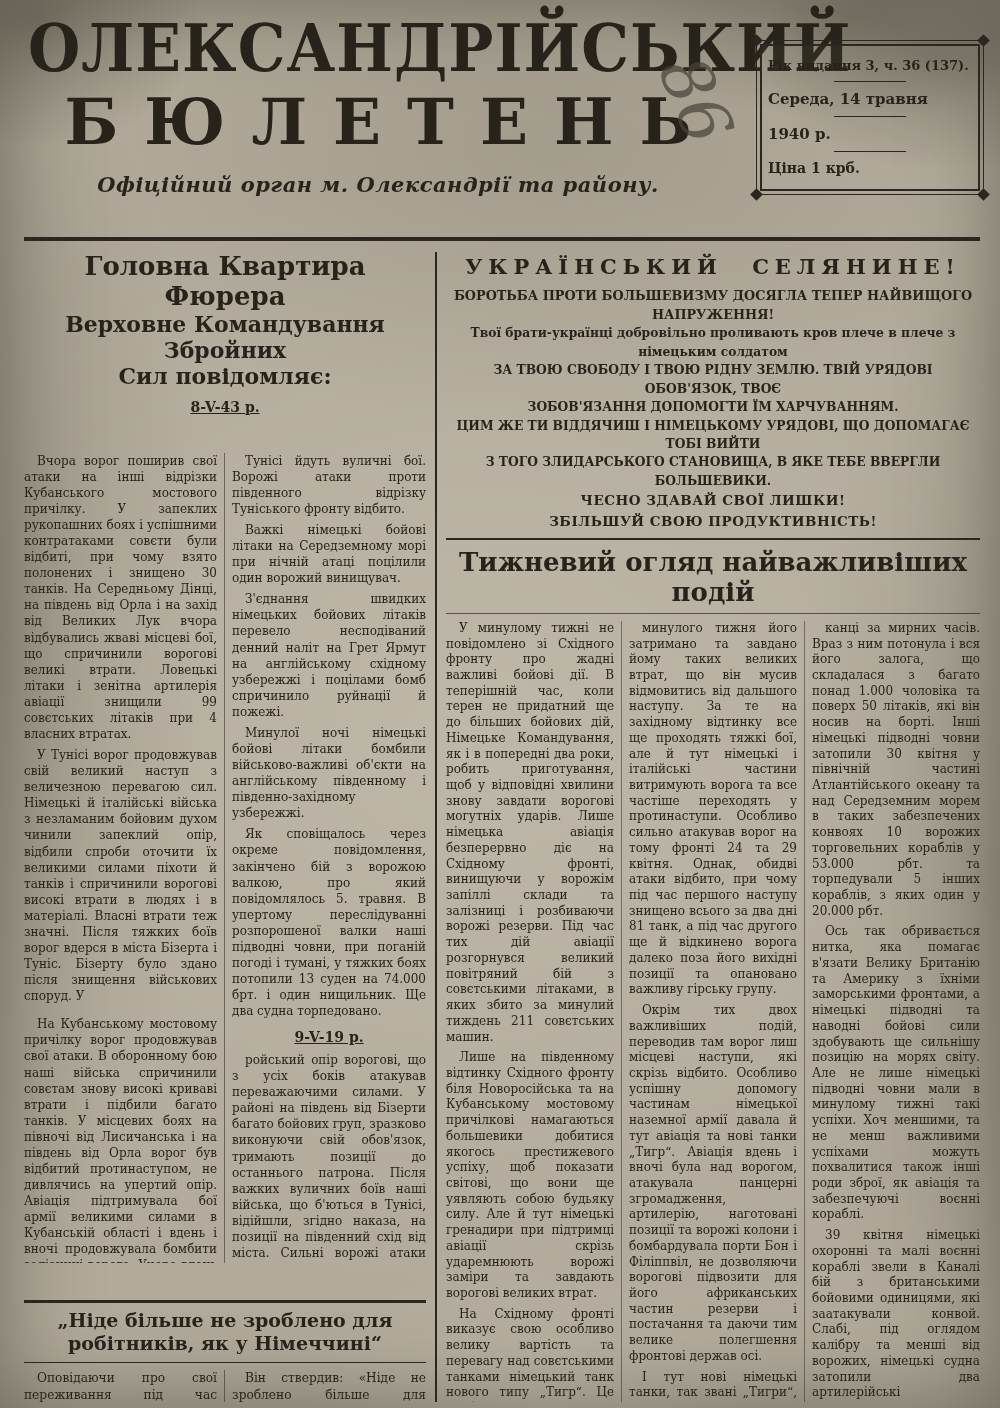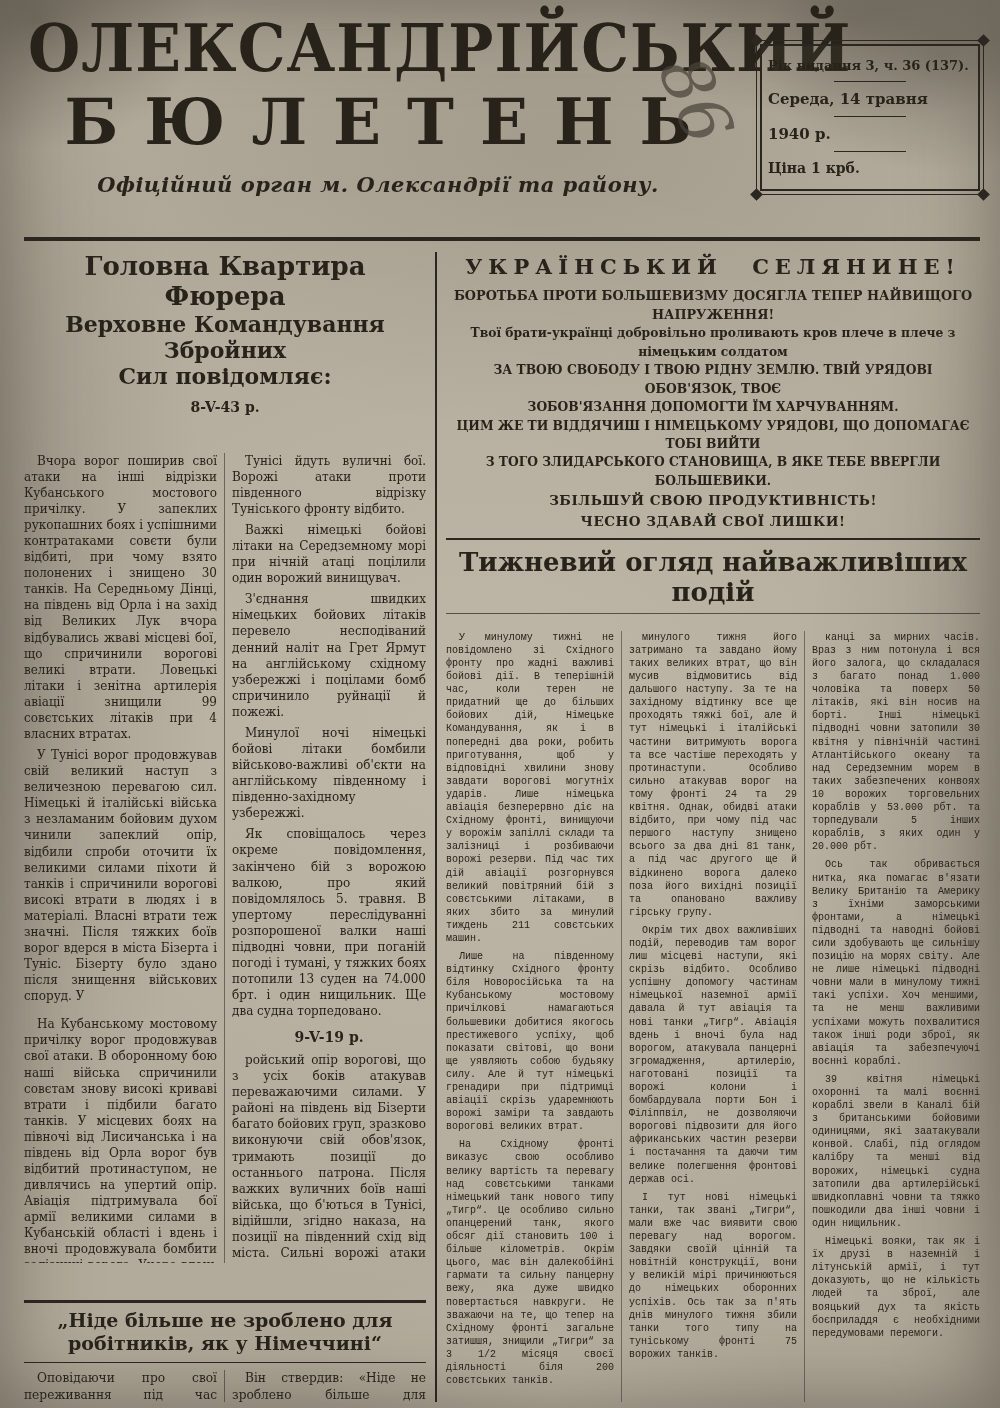--- a/index.html
+++ b/index.html
@@ -47,21 +47,21 @@
 
   
   .content{position:absolute;top:252px;left:24px;right:20px;height:1150px;display:flex;}
   .left-section{width:402px;flex:none;display:flex;flex-direction:column;gap:31px;}
   .right-section{flex:1;margin-left:9px;border-left:2px solid #2b2620;padding-left:9px;display:flex;flex-direction:column;min-width:0;}
 
   
   .okw-head{text-align:center;}
   .okw-h1{font-size:26px;font-weight:700;line-height:1.15;}
   .okw-h2{font-size:22px;font-weight:700;line-height:1.18;}
-  .okw-date{font-size:14px;font-weight:700;text-align:center;margin:9px 0 5px;}
+  .okw-date{font-size:14px;font-weight:700;text-align:center;margin:9px 0 5px;text-decoration:underline;}
   .okw-cols{display:flex;height:810px;overflow:hidden;margin-top:2px;font-size:12px;line-height:1.34;}
   .colL{width:50%;box-sizing:border-box;padding-right:7px;border-right:1px solid rgba(43,38,32,0.55);}
   .colR{width:50%;box-sizing:border-box;padding-left:7px;}
   .part2{margin-top:12px;}
   .page p{margin:0 0 5px;text-indent:13px;text-align:justify;hyphens:auto;}
 
   
   .workers{border-top:3px solid #2b2620;margin-top:6px;padding-top:6px;flex:1;display:flex;flex-direction:column;min-height:0;}
   .workers-title{font-size:19px;font-weight:700;text-align:center;line-height:1.25;padding:0 12px 6px;border-bottom:1px solid #2b2620;}
   .workers-cols{display:flex;margin-top:7px;font-size:12.2px;line-height:1.38;overflow:hidden;flex:1;}
@@ -69,21 +69,21 @@
   
   .appeal{text-align:center;padding:2px 2px 7px;}
   .appeal-title{font-size:21px;font-weight:700;letter-spacing:6px;word-spacing:16px;margin-bottom:7px;}
   .ap{font-weight:700;font-size:12.3px;line-height:1.5;}
   .ap.l-big{font-size:12.8px;}
   .ap.l-end{font-size:13.5px;letter-spacing:0.5px;}
 
   
   .review{border-top:2px solid #2b2620;flex:1;display:flex;flex-direction:column;min-height:0;}
   .review-title{font-size:26px;font-weight:700;text-align:center;padding:7px 0 6px;border-bottom:1px solid rgba(43,38,32,0.7);}
-  .review-cols{display:flex;flex:1;margin-top:17px;font-size:10px;line-height:1.31;overflow:hidden;min-height:0;font-family:Liberation Mono, monospace;}
+  .review-cols{display:flex;flex:1;margin-top:7px;font-size:12px;line-height:1.31;overflow:hidden;min-height:0;}
   .review-cols .col{flex:1;box-sizing:border-box;padding:0 7px;min-width:0;}
   .review-cols .c1{padding-left:0;border-right:1px solid rgba(43,38,32,0.5);}
   .review-cols .c2{border-right:1px solid rgba(43,38,32,0.5);}
   .review-cols .c3{padding-right:0;}
 </style>
 </head>
 <body>
 
 <div class="page">
 
@@ -164,22 +164,22 @@
 
     <div class="right-section">
       <div class="appeal">
         <div class="appeal-title">УКРАЇНСЬКИЙ СЕЛЯНИНЕ!</div>
         <div class="ap l-big">БОРОТЬБА ПРОТИ БОЛЬШЕВИЗМУ ДОСЯГЛА ТЕПЕР НАЙВИЩОГО НАПРУЖЕННЯ!</div>
         <div class="ap">Твої брати-українці добровільно проливають кров плече в плече з німецьким солдатом</div>
         <div class="ap">ЗА ТВОЮ СВОБОДУ І ТВОЮ РІДНУ ЗЕМЛЮ. ТВІЙ УРЯДОВІ ОБОВ'ЯЗОК, ТВОЄ</div>
         <div class="ap">ЗОБОВ'ЯЗАННЯ ДОПОМОГТИ ЇМ ХАРЧУВАННЯМ.</div>
         <div class="ap">ЦИМ ЖЕ ТИ ВІДДЯЧИШ І НІМЕЦЬКОМУ УРЯДОВІ, ЩО ДОПОМАГАЄ ТОБІ ВИЙТИ</div>
         <div class="ap">З ТОГО ЗЛИДАРСЬКОГО СТАНОВИЩА, В ЯКЕ ТЕБЕ ВВЕРГЛИ БОЛЬШЕВИКИ.</div>
+        <div class="ap l-end">ЧЕСНО ЗДАВАЙ СВОЇ ЛИШКИ!</div>
         <div class="ap l-end">ЗБІЛЬШУЙ СВОЮ ПРОДУКТИВНІСТЬ!</div>
-        <div class="ap l-end">ЧЕСНО ЗДАВАЙ СВОЇ ЛИШКИ!</div>
       </div>
 
       <div class="review">
         <div class="review-title">Тижневий огляд найважливіших подій</div>
         <div class="review-cols">
           <div class="col c1">
               <p>У минулому тижні не повідомлено зі Східного фронту про жадні важливі бойові дії. В теперішній час, коли терен не придатний ще до більших бойових дій, Німецьке Командування, як і в попередні два роки, робить приготування, щоб у відповідні хвилини знову завдати ворогові могутніх ударів. Лише німецька авіація безперервно діє на Східному фронті, винищуючи у ворожім запіллі склади та залізниці і розбиваючи ворожі резерви. Під час тих дій авіації розгорнувся великий повітряний бій з совєтськими літаками, в яких збито за минулий тиждень 211 совєтських машин.</p>
               <p>Лише на південному відтинку Східного фронту біля Новоросійська та на Кубанському мостовому причілкові намагаються большевики добитися якогось престижевого успіху, щоб показати світові, що вони ще уявляють собою будьяку силу. Але й тут німецькі гренадири при підтримці авіації скрізь ударемнюють ворожі заміри та завдають ворогові великих втрат.</p>
               <p>На Східному фронті виказує свою особливо велику вартість та перевагу над совєтськими танками німецький танк нового типу „Тигр“. Це особливо сильно опанцерений танк, якого обсяг дії становить 100 і більше кілометрів. Окрім цього, має він далекобійні гармати та сильну панцерну вежу, яка дуже швидко повертається навкруги. Не зважаючи на те, що тепер на Східному фронті загальне затишшя, знищили „Тигри“ за 3 1/2 місяця своєї діяльності біля 200 совєтських танків.</p>
             </div>

